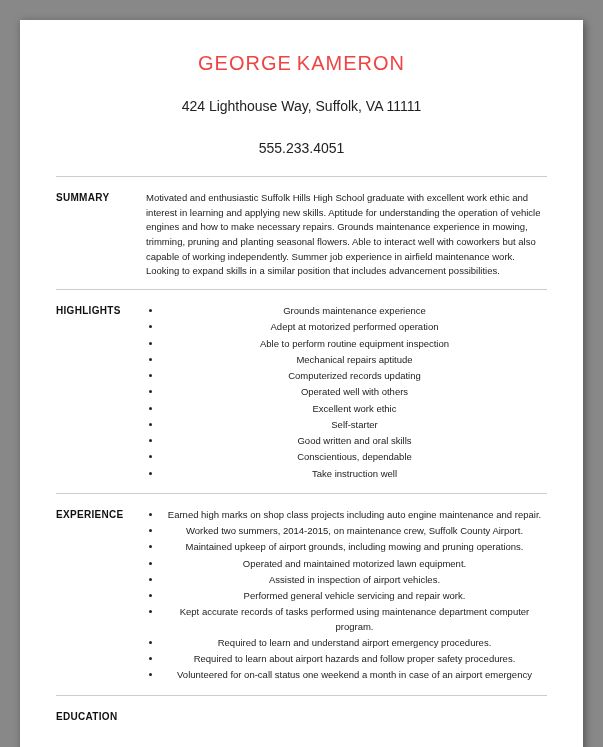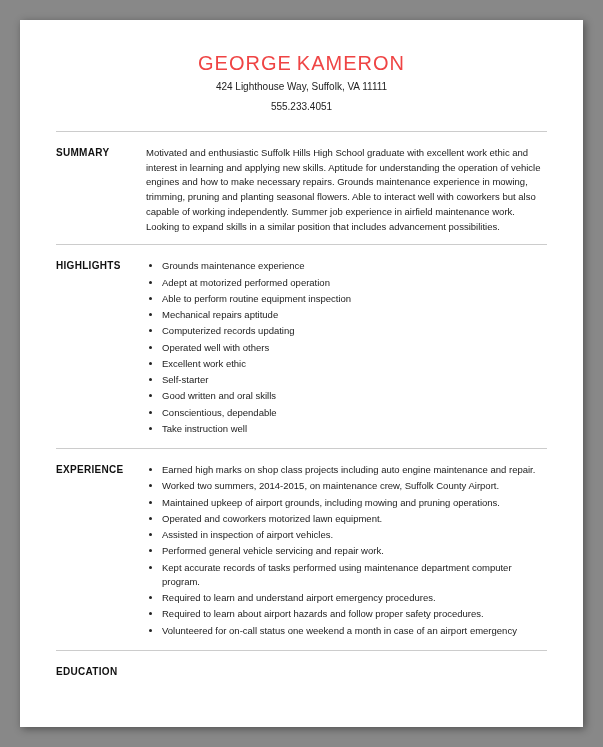--- a/index.html
+++ b/index.html
@@ -23,24 +23,24 @@
       text-align: center;
       margin-bottom: 16px;
       border-bottom: none;
     }
     .header-name {
       font-size: 20px;
       letter-spacing: 1px;
       color: #ef4444;
     }
     .header-contact {
-      font-size: 10px;
+      font-size: 14px;
       color: #222;
       line-height: 1.6;
-      margin-top: 4px;
+      margin-top: 20px;
     }
     .section {
       display: flex;
       margin-top: 14px;
     }
     .section-label {
       width: 90px;
       min-width: 90px;
       font-size: 10px;
       font-weight: bold;
@@ -52,20 +52,21 @@
       flex: 1;
       font-size: 9.5px;
       color: #222;
       line-height: 1.55;
     }
     .section-content p {
     }
     .section-content ul {
       list-style: disc;
       padding-left: 16px;
+      text-align: center;
     }
     .section-content ul li {
       margin-bottom: 2px;
       font-size: 9.5px;
       color: #222;
       line-height: 1.5;
     }
     .divider {
       border: none;
       border-top: 1px solid #ccc;
@@ -123,21 +124,21 @@
 
   <hr class="divider">
 
   <div class="section">
     <div class="section-label">EXPERIENCE</div>
     <div class="section-content">
       <ul id="experience-list">
           <li>Earned high marks on shop class projects including auto engine maintenance and repair.</li>
           <li>Worked two summers, 2014-2015, on maintenance crew, Suffolk County Airport.</li>
           <li>Maintained upkeep of airport grounds, including mowing and pruning operations.</li>
-          <li>Operated and coworkers motorized lawn equipment.</li>
+          <li>Operated and maintained motorized lawn equipment.</li>
           <li>Assisted in inspection of airport vehicles.</li>
           <li>Performed general vehicle servicing and repair work.</li>
           <li>Kept accurate records of tasks performed using maintenance department computer program.</li>
           <li>Required to learn and understand airport emergency procedures.</li>
           <li>Required to learn about airport hazards and follow proper safety procedures.</li>
           <li>Volunteered for on-call status one weekend a month in case of an airport emergency</li>
         </ul>
     </div>
   </div>
 

